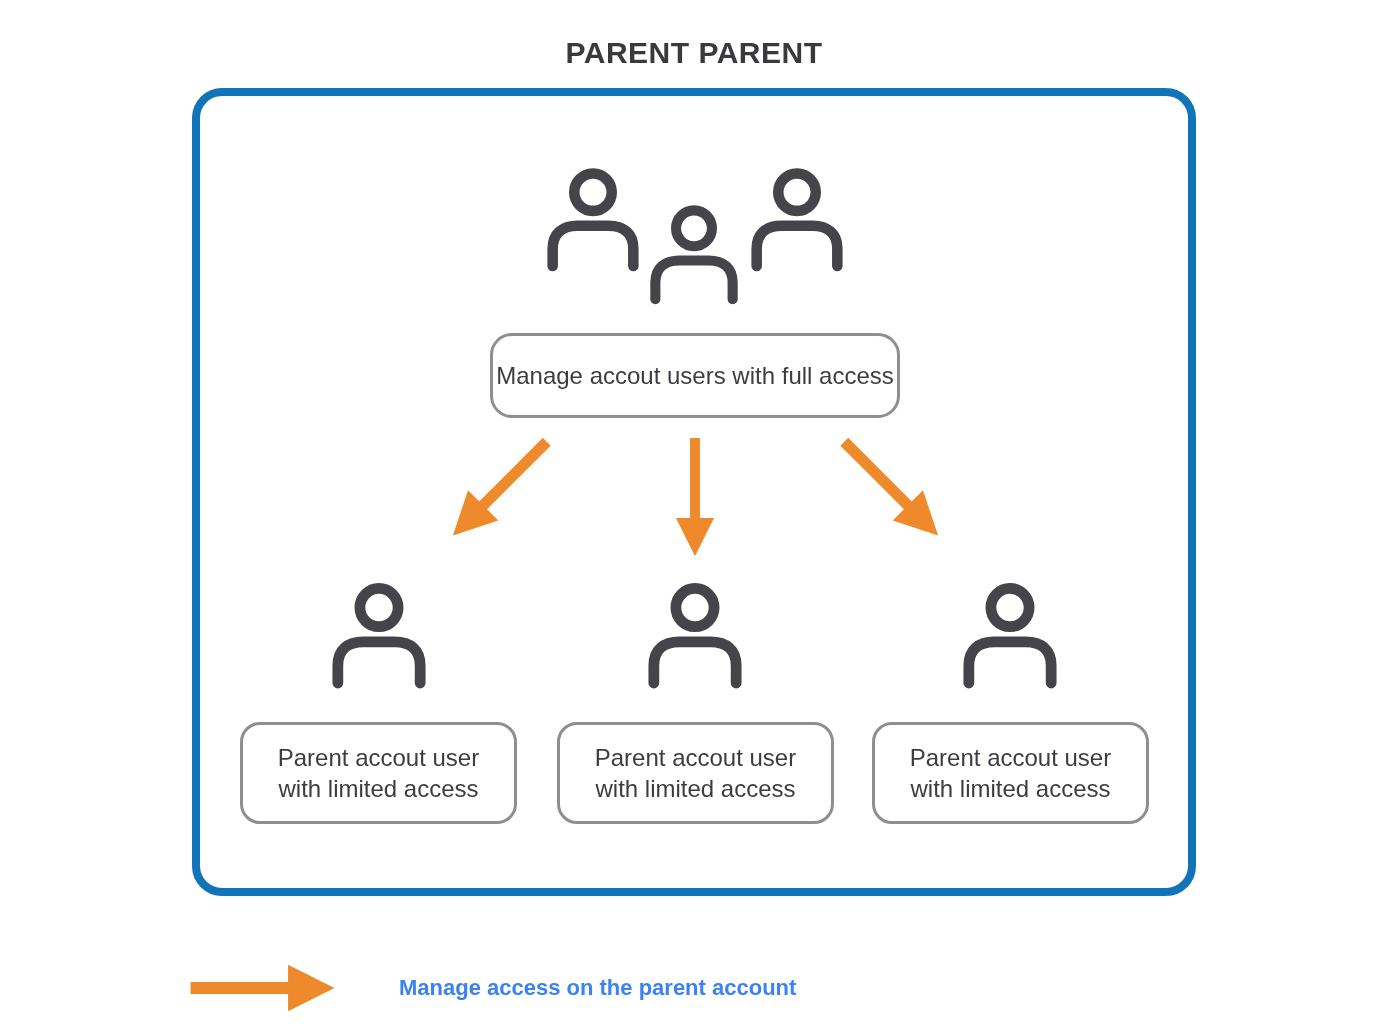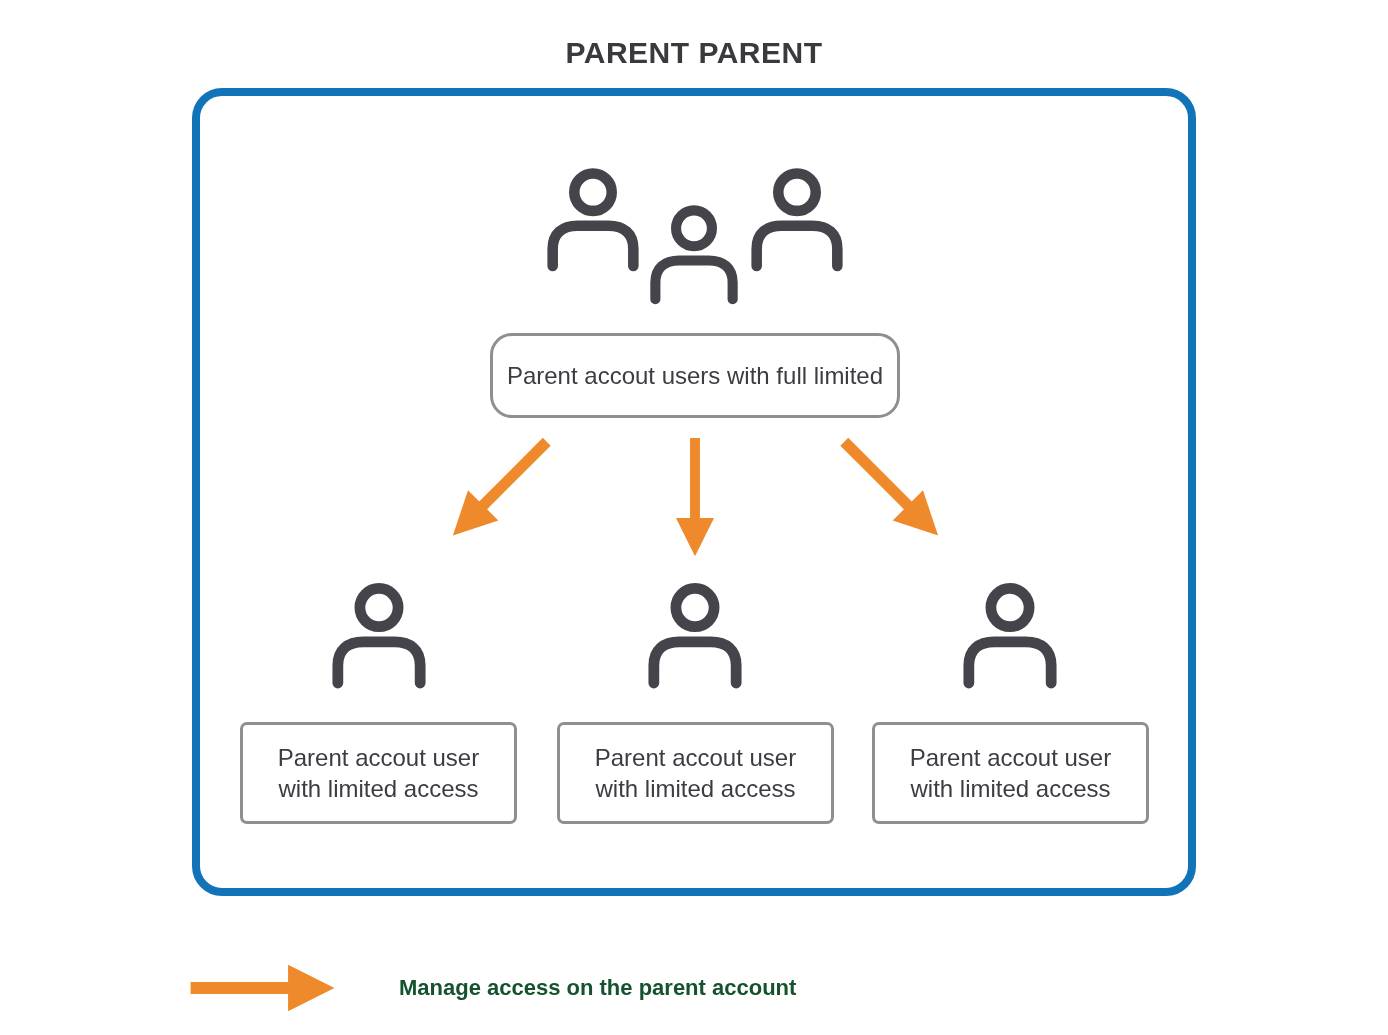--- a/index.html
+++ b/index.html
@@ -31,21 +31,21 @@
     height: 808px;
     box-sizing: border-box;
     border: 8px solid #1173B8;
     border-radius: 30px;
     background: #ffffff;
   }
   .label-box {
     position: absolute;
     box-sizing: border-box;
     border: 3px solid #8E8E93;
-    border-radius: 7px;
+    border-radius: 20px;
     background: #ffffff;
     display: flex;
     flex-direction: column;
     align-items: center;
     justify-content: center;
     text-align: center;
     color: #3E3C43;
     font-size: 24px;
     line-height: 31px;
   }
@@ -58,21 +58,21 @@
   .arrow-abs { position: absolute; }
   .rot45  { transform: rotate(45deg); }
   .rot90  { transform: rotate(90deg); }
   .rot135 { transform: rotate(135deg); }
   .legend-label {
     position: absolute;
     left: 399px;
     top: 975px;
     font-size: 22px;
     font-weight: bold;
-    color: #14532d;
+    color: #3b82f6;
   }
   .hidden-defs { position: absolute; width: 0; height: 0; overflow: hidden; }
 </style>
 </head>
 <body>
 
 <svg class="hidden-defs" aria-hidden="true">
   <defs>
     <symbol id="person" viewBox="0 0 100 108">
       <circle cx="50" cy="25" r="19.5" fill="none" stroke-width="11"></circle>
@@ -91,21 +91,21 @@
 
   <div class="panel"></div>
 
   <svg class="icon-abs" style="left:545px; top:168px;" width="300" height="140" viewBox="0 0 300 140" stroke="#46444B">
     <use href="#person" x="0" y="0" width="96" height="104"></use>
     <use href="#person" x="204" y="0" width="96" height="104"></use>
     <use href="#person" x="103" y="37" width="92" height="100"></use>
   </svg>
 
   <div class="label-box root-box">
-    <span>Parent accout users with full limited</span>
+    <span>Manage accout users with full access</span>
   </div>
 
   <svg class="arrow-abs rot135" style="left:431px; top:465px;" width="137" height="48" viewBox="0 0 160 56" fill="#EF8A2C">
     <use href="#arrow" width="160" height="56"></use>
   </svg>
   <svg class="arrow-abs rot90" style="left:634px; top:476px;" width="122" height="43" viewBox="0 0 160 56" fill="#EF8A2C">
     <use href="#arrow" width="160" height="56"></use>
   </svg>
   <svg class="arrow-abs rot45" style="left:823px; top:465px;" width="137" height="48" viewBox="0 0 160 56" fill="#EF8A2C">
     <use href="#arrow" width="160" height="56"></use>

